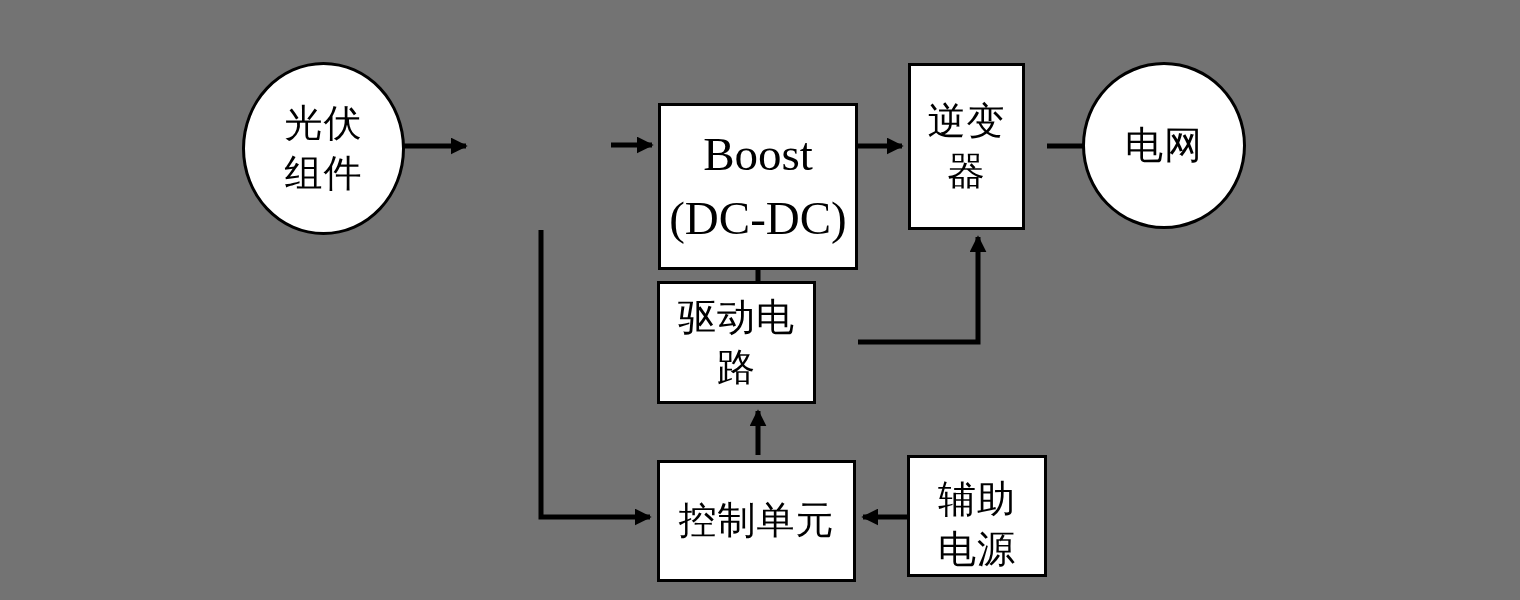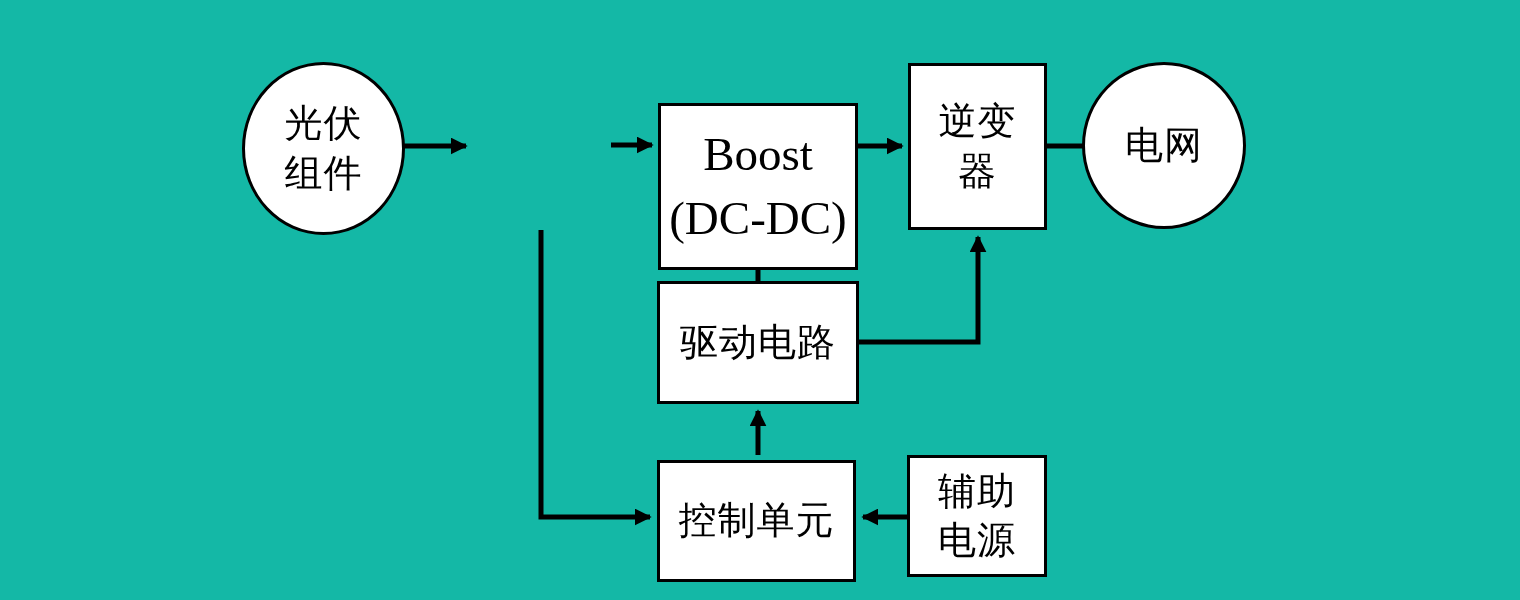--- a/index.html
+++ b/index.html
@@ -4,21 +4,21 @@
 <style>
   * { margin: 0; padding: 0; box-sizing: border-box; }
   html, body {
     width: 1520px; height: 600px;
     background: #ffffff;
     overflow: hidden;
   }
   .canvas {
     position: relative;
     width: 1520px; height: 600px;
-    background: #14b8a6;
+    background: #737373;
     color: #000000;
     font-family: "Liberation Serif", "DejaVu Serif", serif;
   }
   .wires {
     position: absolute;
     left: 0; top: 0;
     width: 1520px; height: 600px;
   }
   .node {
     position: absolute;
@@ -38,25 +38,25 @@
     font-family: Liberation Serif, serif;
     font-size: 47px;
     letter-spacing: 0;
     line-height: 1.35;
     margin-top: 40px;
   }
   
   .n-pv       { left: 242px;  top: 62px;  width: 163px; height: 173px; }
   .n-current  { left: 472px;  top: 65px;  width: 139px; height: 165px; }
   .n-boost    { left: 658px;  top: 63px;  width: 200px; height: 167px; }
-  .n-inverter { left: 908px;  top: 63px;  width: 139px; height: 167px; justify-content: center; }
+  .n-inverter { left: 908px;  top: 63px;  width: 117px; height: 167px; justify-content: center; }
   .n-grid     { left: 1082px; top: 62px;  width: 164px; height: 167px; }
-  .n-driver   { left: 657px;  top: 281px; width: 202px; height: 123px; justify-content: center; }
+  .n-driver   { left: 657px;  top: 281px; width: 159px; height: 123px; justify-content: center; }
   .n-control  { left: 657px;  top: 460px; width: 199px; height: 122px; }
-  .n-aux      { left: 907px;  top: 455px; width: 140px; height: 122px; }
+  .n-aux      { left: 907px;  top: 455px; width: 140px; height: 122px; align-items: flex-end; }
 </style>
 </head>
 <body>
 
 <div class="canvas">
 
   <svg class="wires" viewBox="0 0 1520 600" xmlns="http://www.w3.org/2000/svg">
     <defs>
       <marker id="arrow" viewBox="0 0 10 10" refX="9" refY="5" markerWidth="3.4" markerHeight="3.4" orient="auto">
         <path d="M 0 0 L 10 5 L 0 10 z" fill="#000000"></path>

